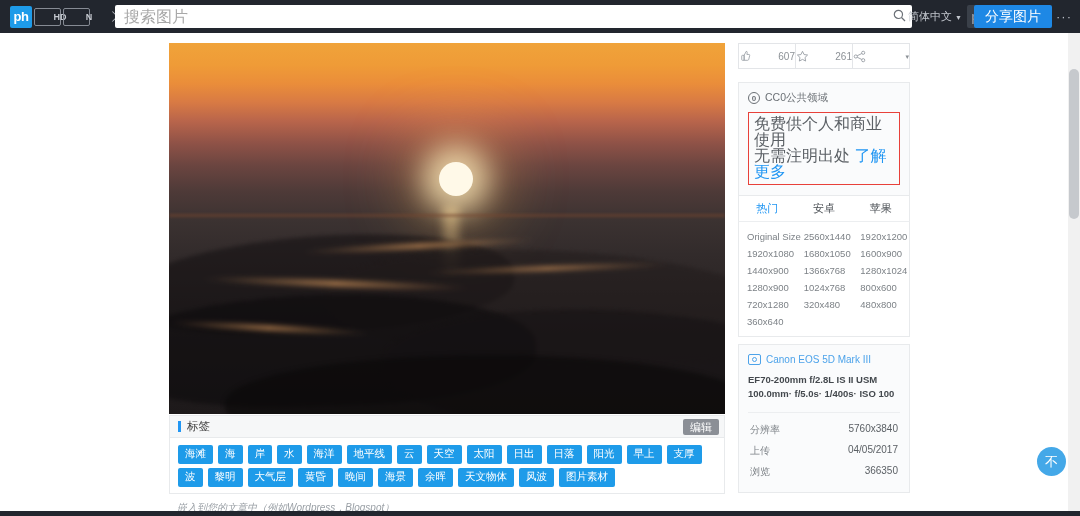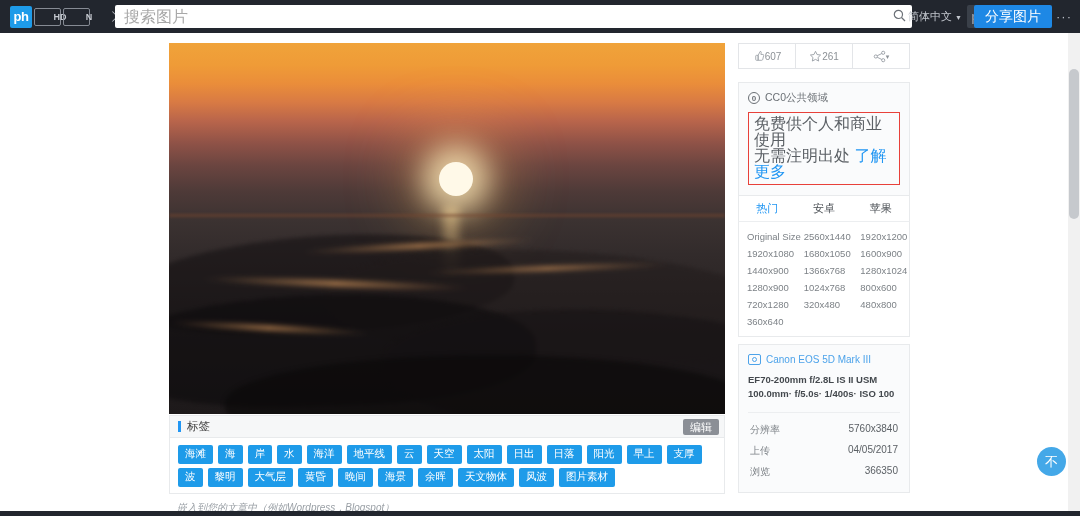--- a/index.html
+++ b/index.html
@@ -124,21 +124,21 @@
   .embed-note {
     margin-top:7px; padding-left:8px; font-size:10px; color:#9aa0a6; font-style:italic;
   }
 
   
   .side { position:absolute; left:738px; top:43px; width:172px; }
   .actions {
     display:flex; border:1px solid #e3e5e8; height:26px; background:#fff;
   }
   .act {
-    flex:1; display:flex; align-items:center; justify-content:center; 
+    flex:1; display:flex; align-items:center; justify-content:space-between; 
     font-size:10px; color:#8c9196; border-right:1px solid #e3e5e8; cursor:pointer;
   }
   .act:last-child { border-right:none; }
   .act svg { display:block; }
 
   .cc-box {
     margin-top:13px; border:1px solid #e8eaec; background:#fafbfc;
     padding:8px 9px 10px 9px;
   }
   .cc-head { display:flex; align-items:center; gap:5px; font-size:10.5px; color:#6b7075; }

